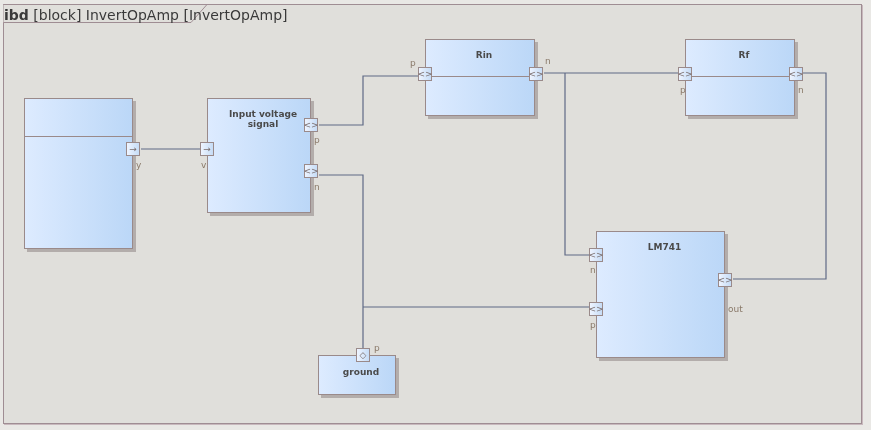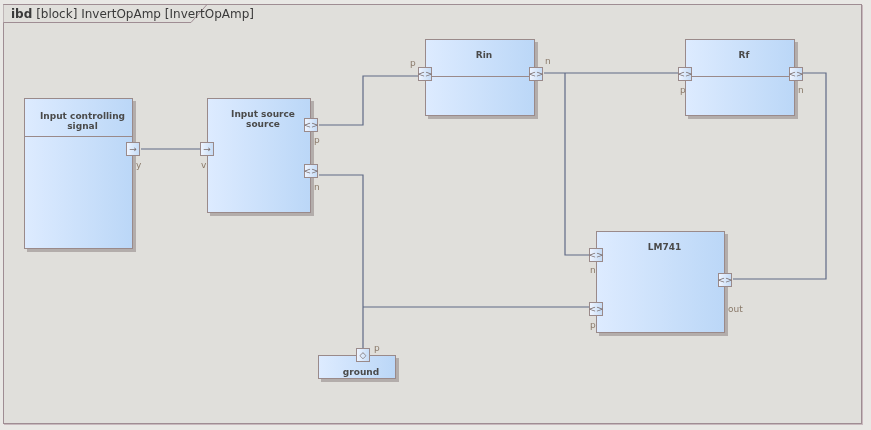--- a/index.html
+++ b/index.html
@@ -1,20 +1,20 @@
 <!DOCTYPE html>
 <html><head>
 <meta charset="utf-8">
 <style>
   html, body { margin:0; padding:0; }
   body { width:871px; height:430px; background:#e9e8e5; position:relative; overflow:hidden; font-family:"DejaVu Sans", sans-serif; }
   .frame { position:absolute; left:3px; top:4px; width:857px; height:418px; background:#e0dfdb; border:1px solid #9f8d93; box-shadow:1px 1px 0 #c8b8bd; }
   .frame-tab { position:absolute; left:3px; top:4px; height:18px; }
   .frame-tab svg { position:absolute; left:0; top:0; }
-  .frame-title { position:absolute; left:11px; top:7px; font-size:12px; color:#3a3a3a; white-space:nowrap; }
+  .frame-title { position:absolute; left:4px; top:7px; font-size:14px; color:#3a3a3a; white-space:nowrap; }
   .frame-title b { font-weight:bold; }
   .block { position:absolute; border:1px solid #9a8a8a; background:linear-gradient(to right,#ddebff,#bbd7f7); box-shadow:3px 3px 0 #b3adab; box-sizing:border-box; }
   .block-name { position:absolute; left:8px; right:0; text-align:center; font-size:9px; font-weight:bold; color:#4a4a4a; }
   .compartment { position:absolute; left:0; right:0; border-top:1px solid #9a8a8a; }
   .port { position:absolute; width:14px; height:14px; border:1px solid #9a8a8a; background:linear-gradient(to right,#eef4ff,#c6dcf6); box-sizing:border-box; display:flex; align-items:center; justify-content:center; font-size:9px; color:#7a6e6e; line-height:1; }
   .port-label { position:absolute; font-size:9px; color:#8a7a6a; }
   svg.wires { position:absolute; left:0; top:0; }
 </style>
 </head>
 <body>
@@ -33,30 +33,29 @@
     <path d="M319 125 H363 V76 H419"></path>
     <path d="M544 73 H679"></path>
     <path d="M565 73 V255 H590"></path>
     <path d="M319 175 H363 V348"></path>
     <path d="M363 307 H590"></path>
     <path d="M803 73 H826 V279 H733"></path>
   </g>
 </svg>
 
 <div class="block" style="left:24px;top:98px;width:109px;height:151px;">
-  <div class="block-name" style="top:12px;">Input controlling signal</div>
   <div class="compartment" style="top:37px;"></div>
 </div>
 <div class="port" style="left:126px;top:142px;">
     <span>→</span>
   </div>
 <div class="port-label" style="left:136px;top:160px;">y</div>
 
 <div class="block" style="left:207px;top:98px;width:104px;height:115px;">
-  <div class="block-name" style="top:10px;">Input source source</div>
+  <div class="block-name" style="top:10px;">Input voltage signal</div>
 </div>
 <div class="port" style="left:200px;top:142px;">
     <span>→</span>
   </div>
 <div class="port-label" style="left:201px;top:160px;">v</div>
 <div class="port" style="left:304px;top:118px;">
     <span>&lt;&gt;</span>
   </div>
 <div class="port-label" style="left:314px;top:135px;">p</div>
 <div class="port" style="left:304px;top:164px;">
@@ -83,35 +82,35 @@
 </div>
 <div class="port" style="left:678px;top:67px;">
     <span>&lt;&gt;</span>
   </div>
 <div class="port-label" style="left:680px;top:85px;">p</div>
 <div class="port" style="left:789px;top:67px;">
     <span>&lt;&gt;</span>
   </div>
 <div class="port-label" style="left:798px;top:85px;">n</div>
 
-<div class="block" style="left:596px;top:231px;width:129px;height:102px;">
+<div class="block" style="left:596px;top:231px;width:129px;height:127px;">
   <div class="block-name" style="top:10px;">LM741</div>
 </div>
 <div class="port" style="left:589px;top:248px;">
     <span>&lt;&gt;</span>
   </div>
 <div class="port-label" style="left:590px;top:265px;">n</div>
 <div class="port" style="left:589px;top:302px;">
     <span>&lt;&gt;</span>
   </div>
 <div class="port-label" style="left:590px;top:320px;">p</div>
 <div class="port" style="left:718px;top:273px;">
     <span>&lt;&gt;</span>
   </div>
 <div class="port-label" style="left:728px;top:304px;">out</div>
 
-<div class="block" style="left:318px;top:355px;width:78px;height:24px;">
+<div class="block" style="left:318px;top:355px;width:78px;height:40px;">
   <div class="block-name" style="top:11px;">ground</div>
 </div>
 <div class="port" style="left:356px;top:348px;">
     <span>◇</span>
   </div>
 <div class="port-label" style="left:374px;top:343px;">p</div>
 
 </body></html>

